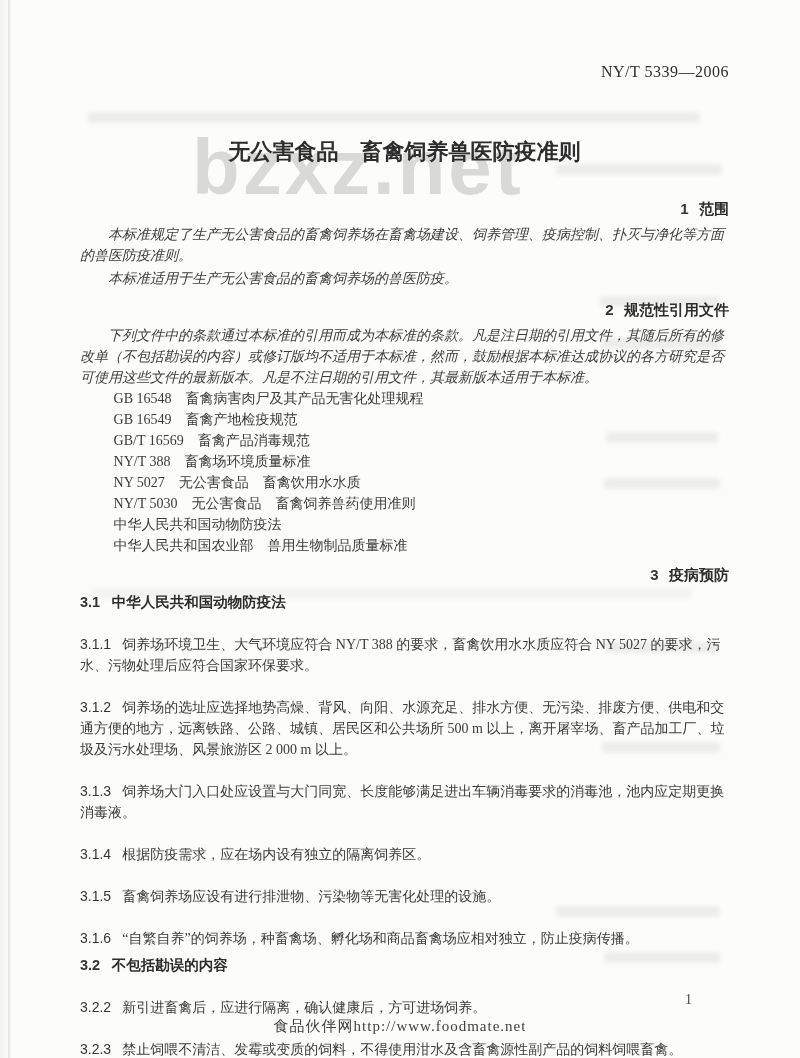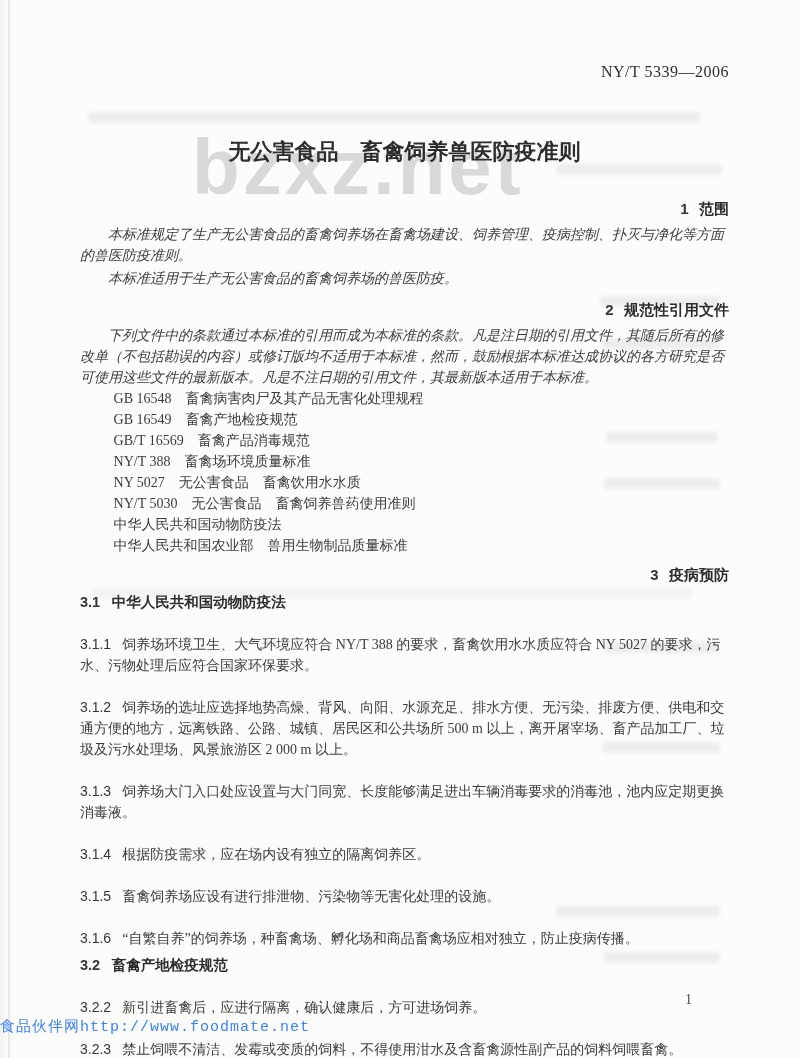--- a/index.html
+++ b/index.html
@@ -68,22 +68,23 @@
   .ref{margin-top:0;margin-left:2.4em;}
   .clause{margin-top:21px;}
   .h2-block{margin-top:10px;}
   .h3-block{margin-top:8px;}
   .page-num{
     position:absolute;right:108px;bottom:50px;
     font-size:14px;color:#4a4a4a;z-index:2;
   }
   .footer-text{
     position:absolute;left:0;right:0;bottom:22px;
-    font-family:Liberation Mono, monospace;
-    font-size:15px;letter-spacing:1px;color:#3b82f6;z-index:2;
+    text-align:center;
+    font-family:Liberation Serif, serif;
+    font-size:15px;letter-spacing:1px;color:#404040;z-index:2;
   }
 </style>
 </head>
 <body>
 
 <div class="page">
 
   <div class="scan-shade"></div>
   <div class="scan-edge"></div>
 
@@ -119,21 +120,21 @@
         <div class="blk ref"><span>中华人民共和国动物防疫法</span></div>
         <div class="blk ref"><span>中华人民共和国农业部　兽用生物制品质量标准</span></div>
         <div class="blk heading h3-block"><span class="num">3</span><span>疫病预防</span></div>
         <div class="blk subheading"><span class="num">3.1</span><span>中华人民共和国动物防疫法</span></div>
         <div class="blk clause"><span class="num">3.1.1</span><span>饲养场环境卫生、大气环境应符合 NY/T 388 的要求，畜禽饮用水水质应符合 NY 5027 的要求，污水、污物处理后应符合国家环保要求。</span></div>
         <div class="blk clause"><span class="num">3.1.2</span><span>饲养场的选址应选择地势高燥、背风、向阳、水源充足、排水方便、无污染、排废方便、供电和交通方便的地方，远离铁路、公路、城镇、居民区和公共场所 500 m 以上，离开屠宰场、畜产品加工厂、垃圾及污水处理场、风景旅游区 2 000 m 以上。</span></div>
         <div class="blk clause"><span class="num">3.1.3</span><span>饲养场大门入口处应设置与大门同宽、长度能够满足进出车辆消毒要求的消毒池，池内应定期更换消毒液。</span></div>
         <div class="blk clause"><span class="num">3.1.4</span><span>根据防疫需求，应在场内设有独立的隔离饲养区。</span></div>
         <div class="blk clause"><span class="num">3.1.5</span><span>畜禽饲养场应设有进行排泄物、污染物等无害化处理的设施。</span></div>
         <div class="blk clause"><span class="num">3.1.6</span><span>“自繁自养”的饲养场，种畜禽场、孵化场和商品畜禽场应相对独立，防止疫病传播。</span></div>
-        <div class="blk subheading"><span class="num">3.2</span><span>畜禽产地检疫规范</span></div>
+        <div class="blk subheading"><span class="num">3.2</span><span>不包括勘误的内容</span></div>
         <div class="blk clause"><span class="num">3.2.2</span><span>新引进畜禽后，应进行隔离，确认健康后，方可进场饲养。</span></div>
         <div class="blk clause"><span class="num">3.2.3</span><span>禁止饲喂不清洁、发霉或变质的饲料，不得使用泔水及含畜禽源性副产品的饲料饲喂畜禽。</span></div>
         <div class="blk clause"><span class="num">3.2.4</span><span>兽药使用应符合 NY/T 5030 的要求。</span></div>
       </div>
   </div>
 
   <div class="page-num">1</div>
   <div class="footer-text">食品伙伴网http://www.foodmate.net</div>
 
 </div>

